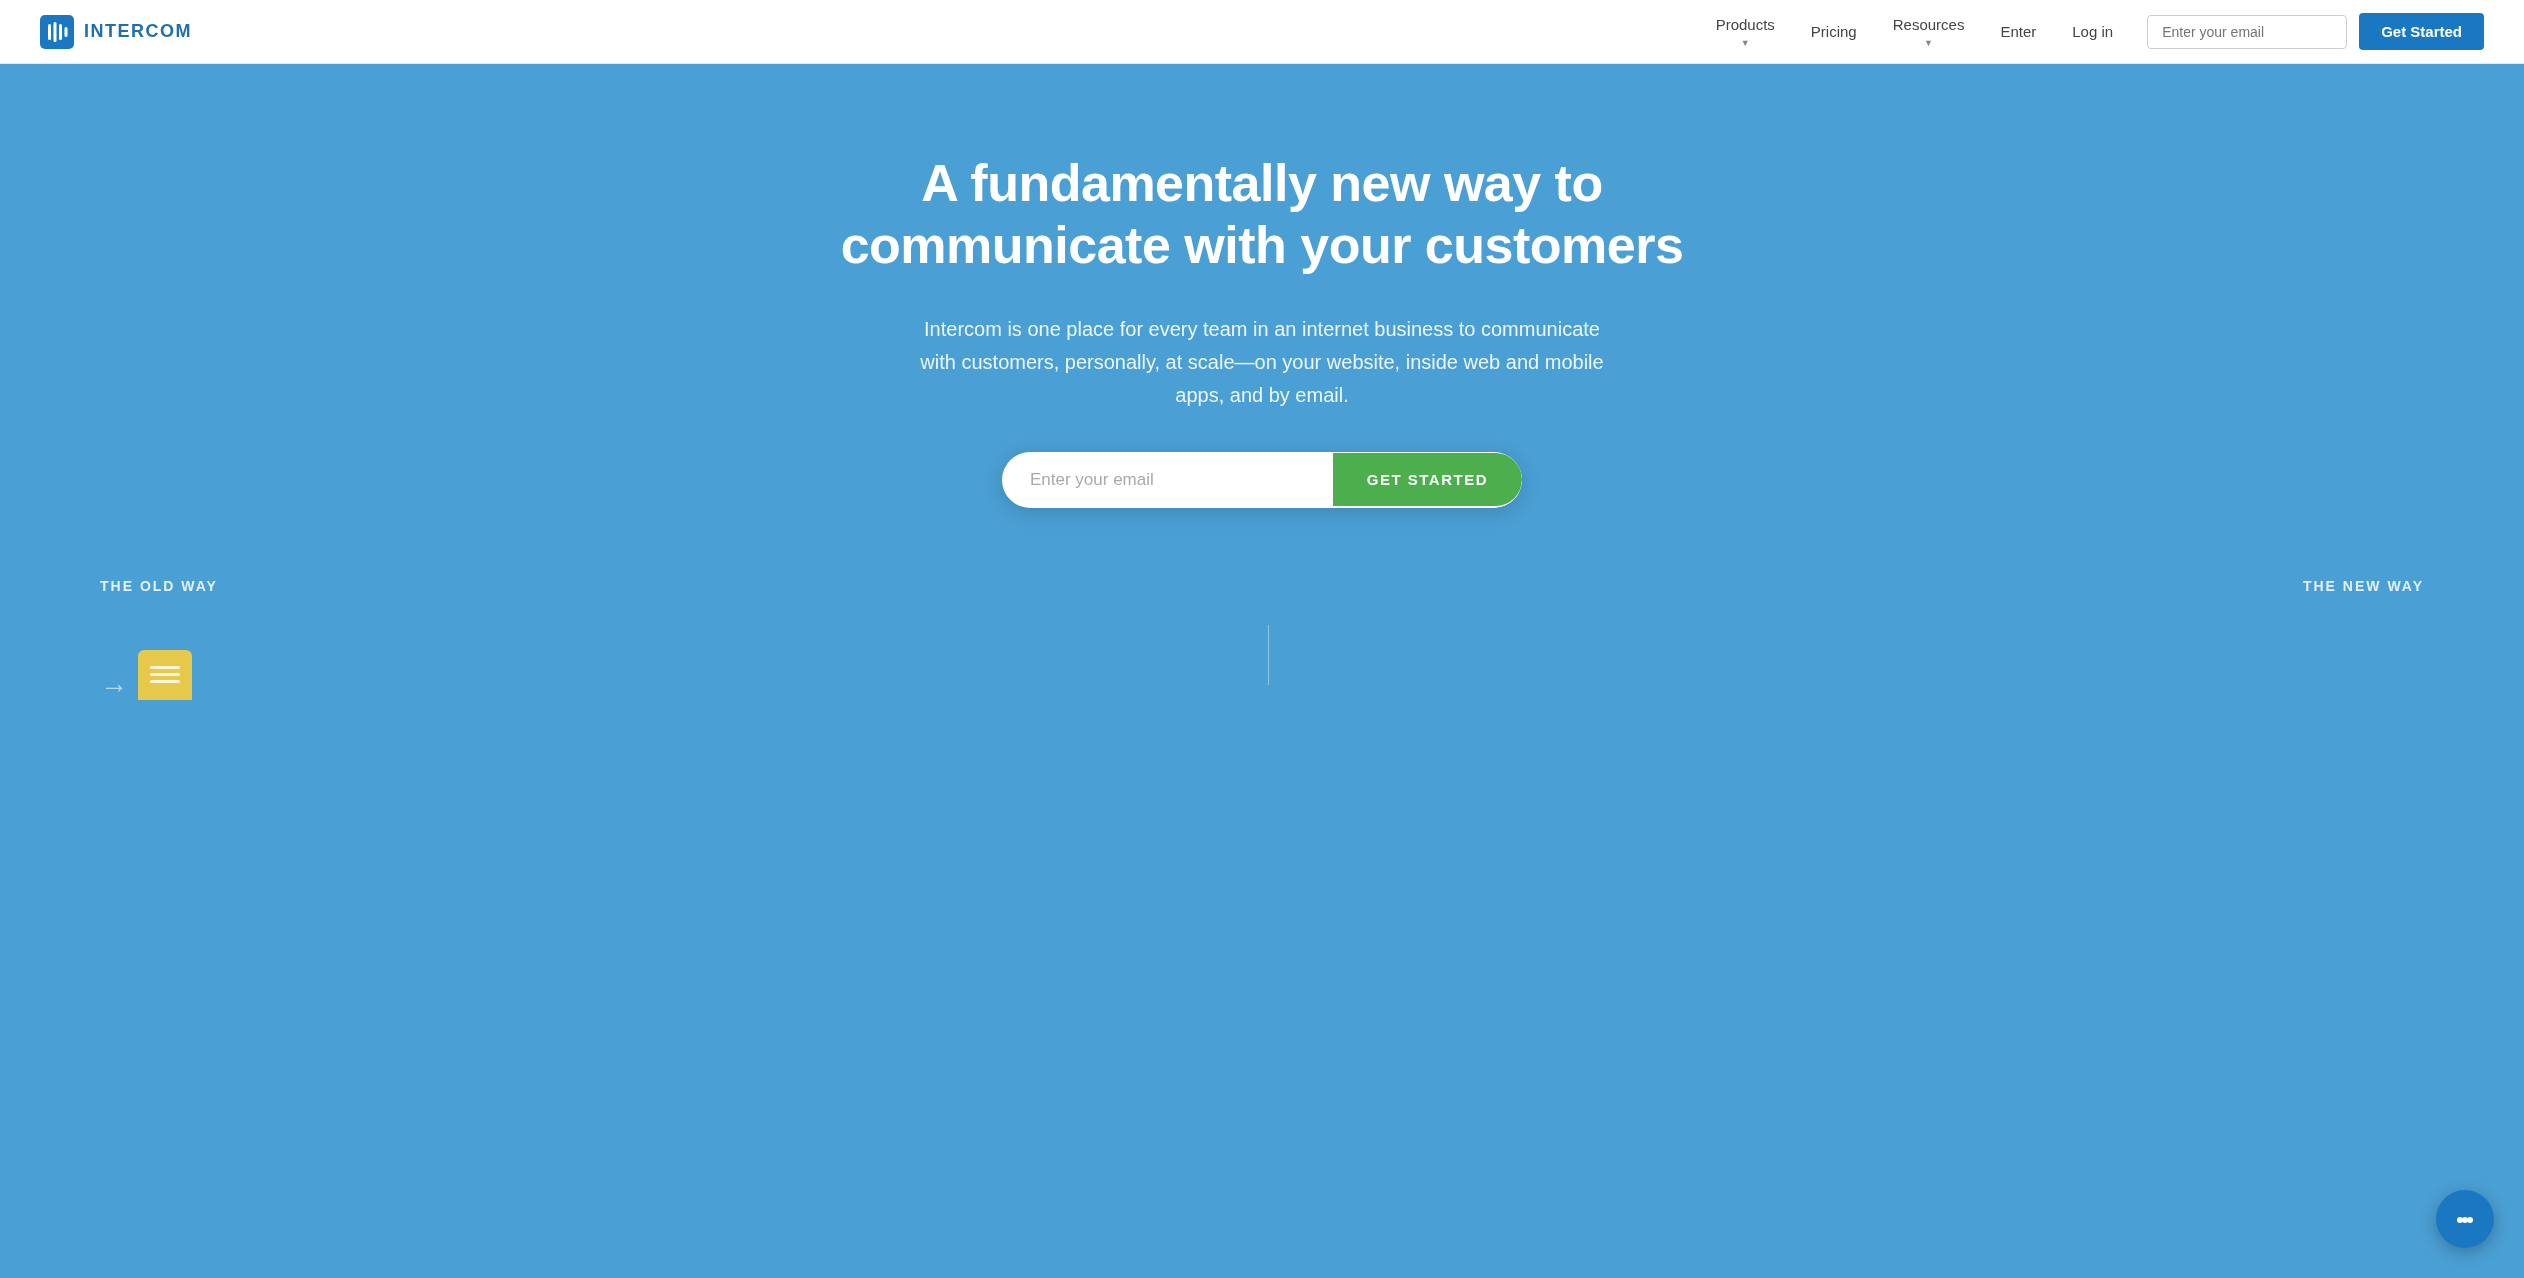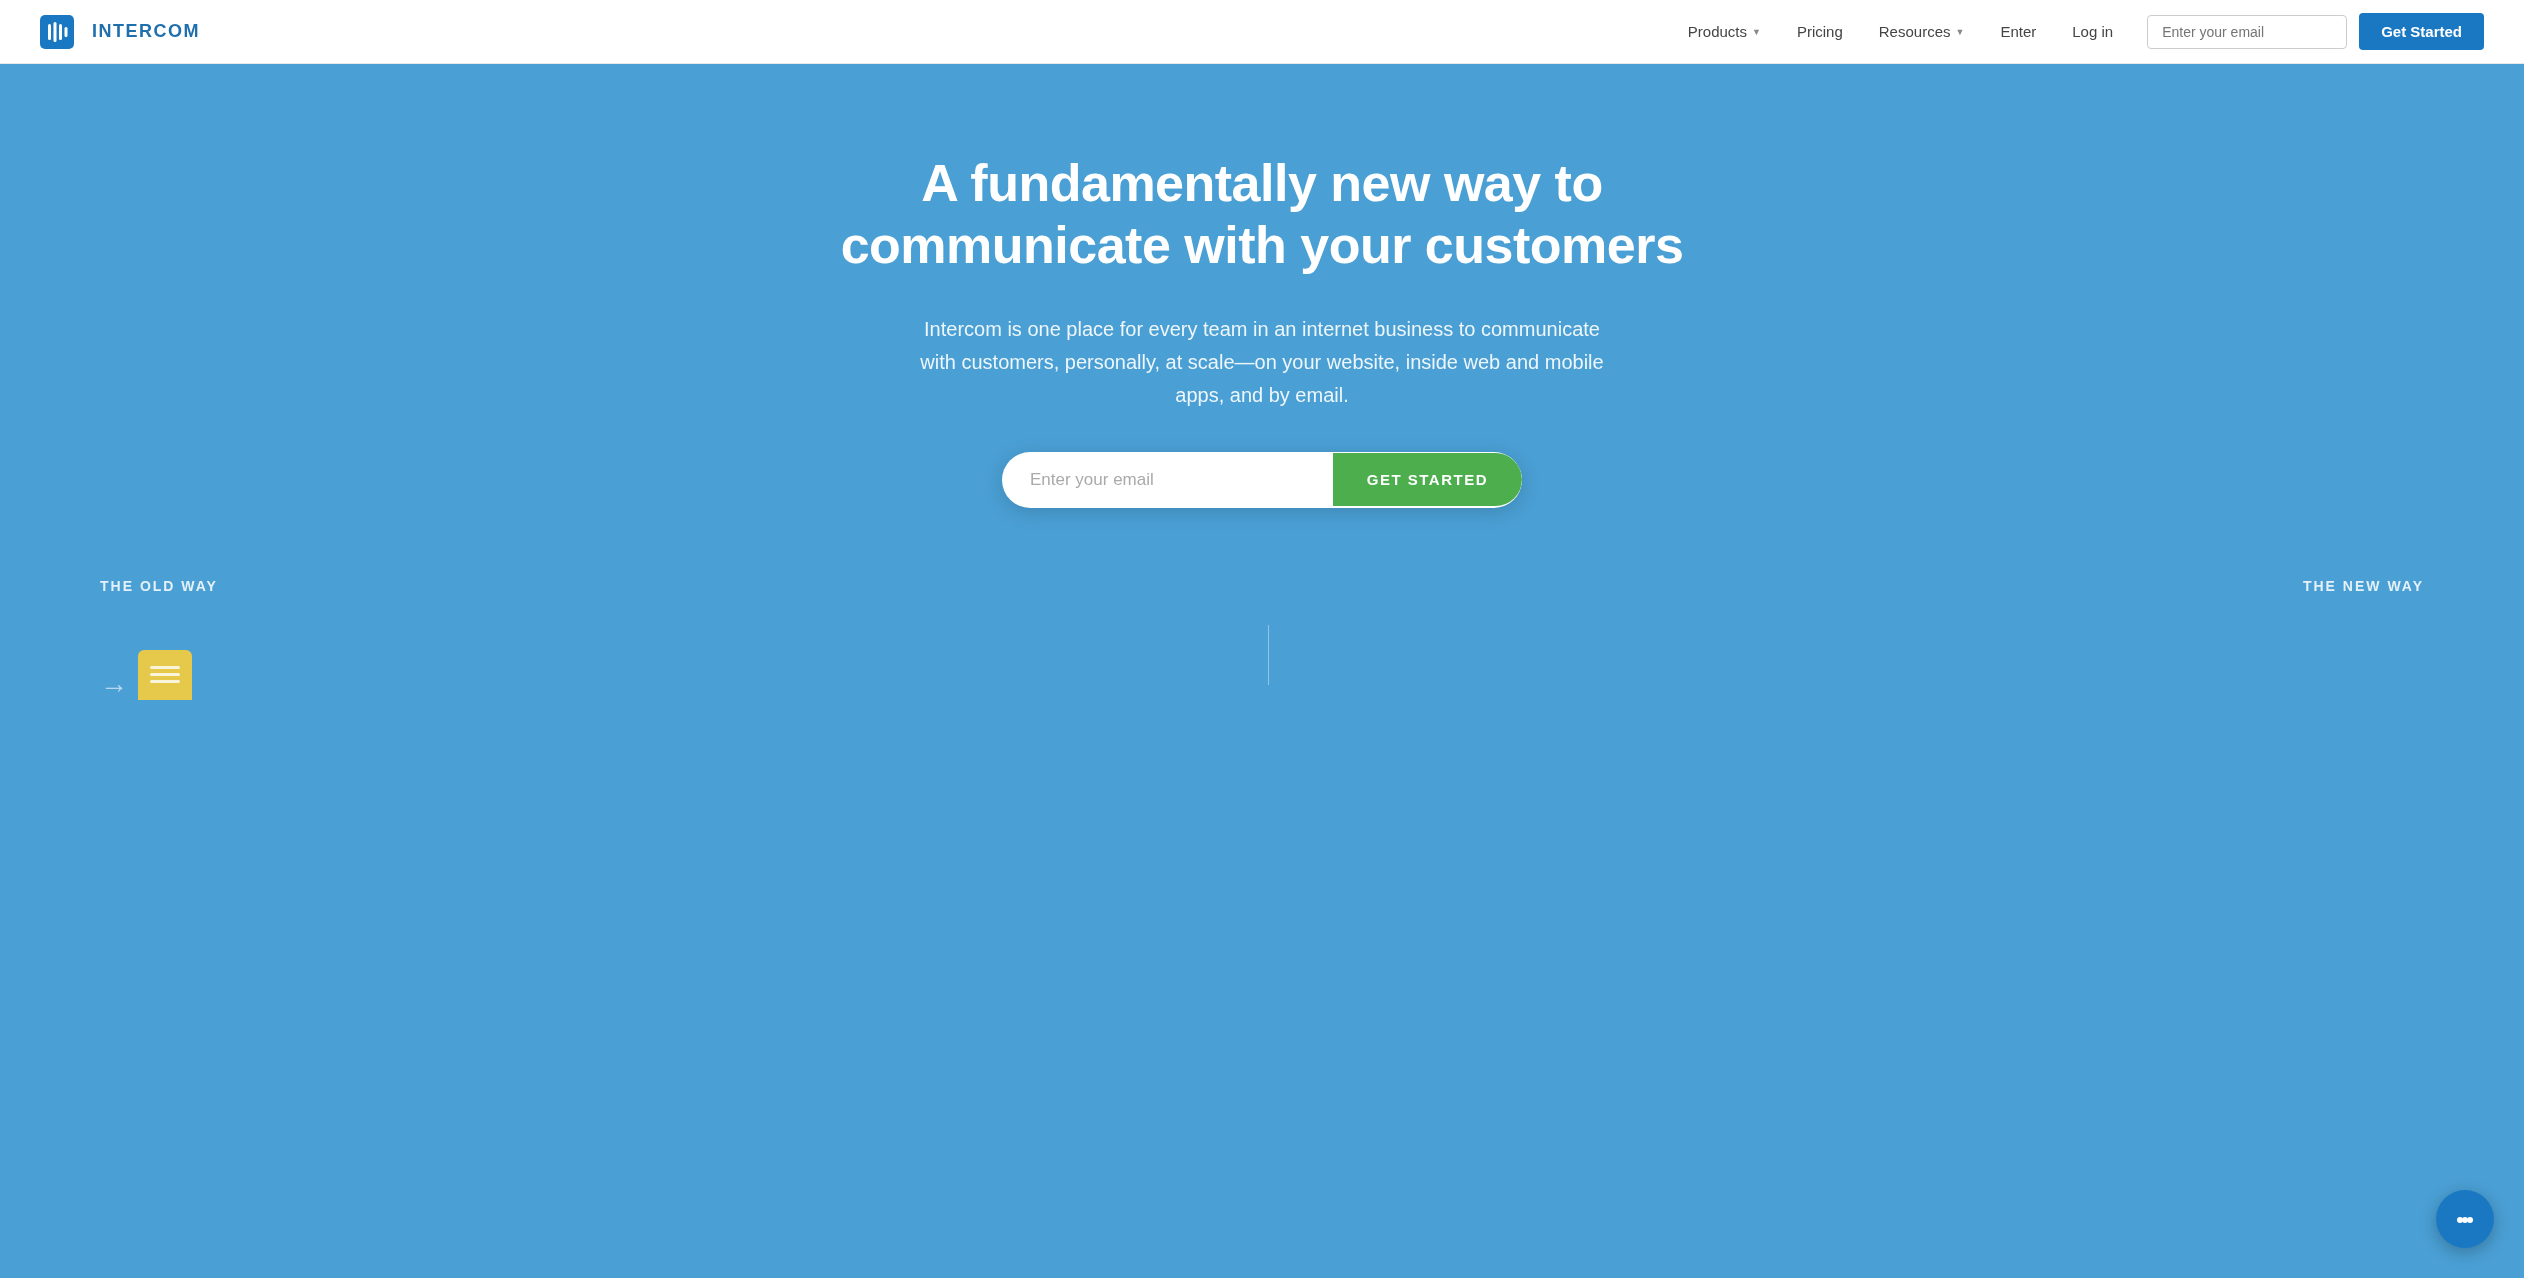--- a/index.html
+++ b/index.html
@@ -22,21 +22,21 @@
       align-items: center;
       padding: 0 40px;
       border-bottom: 1px solid #e8e8e8;
       position: relative;
       z-index: 10;
     }
 
     .nav-logo {
       display: flex;
       align-items: center;
-      gap: 18px;
+      gap: 10px;
       text-decoration: none;
       flex-shrink: 0;
     }
 
     .nav-logo-icon {
       width: 34px;
       height: 34px;
     }
 
     .nav-logo-text {
@@ -58,20 +58,21 @@
     .nav-link {
       font-size: 15px;
       color: #444;
       text-decoration: none;
       padding: 8px 14px;
       cursor: pointer;
       display: flex;
       align-items: center;
       gap: 5px;
       white-space: nowrap;
+      flex-direction: column;
     }
 
     .nav-chevron {
       font-size: 9px;
       color: #888;
     }
 
     .nav-right {
       display: flex;
       align-items: center;

